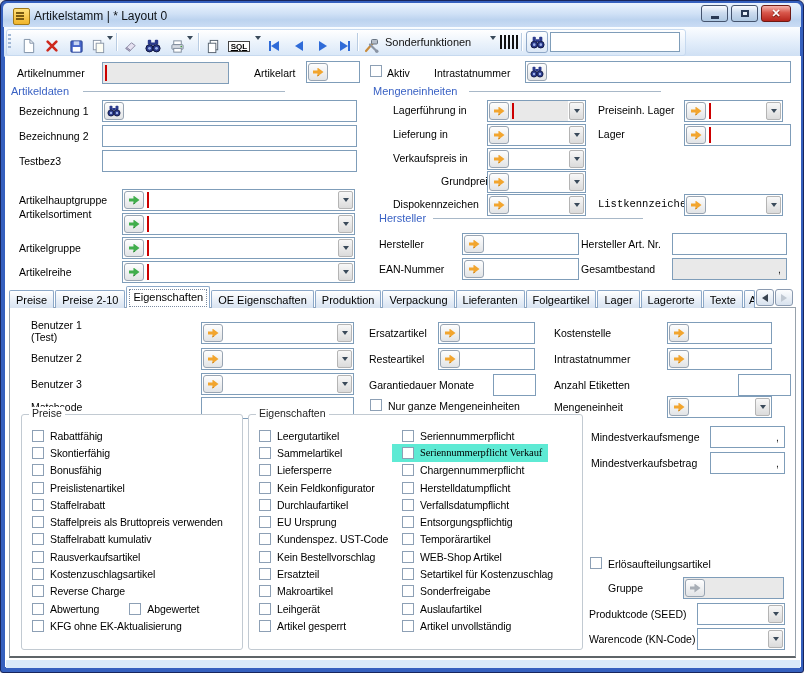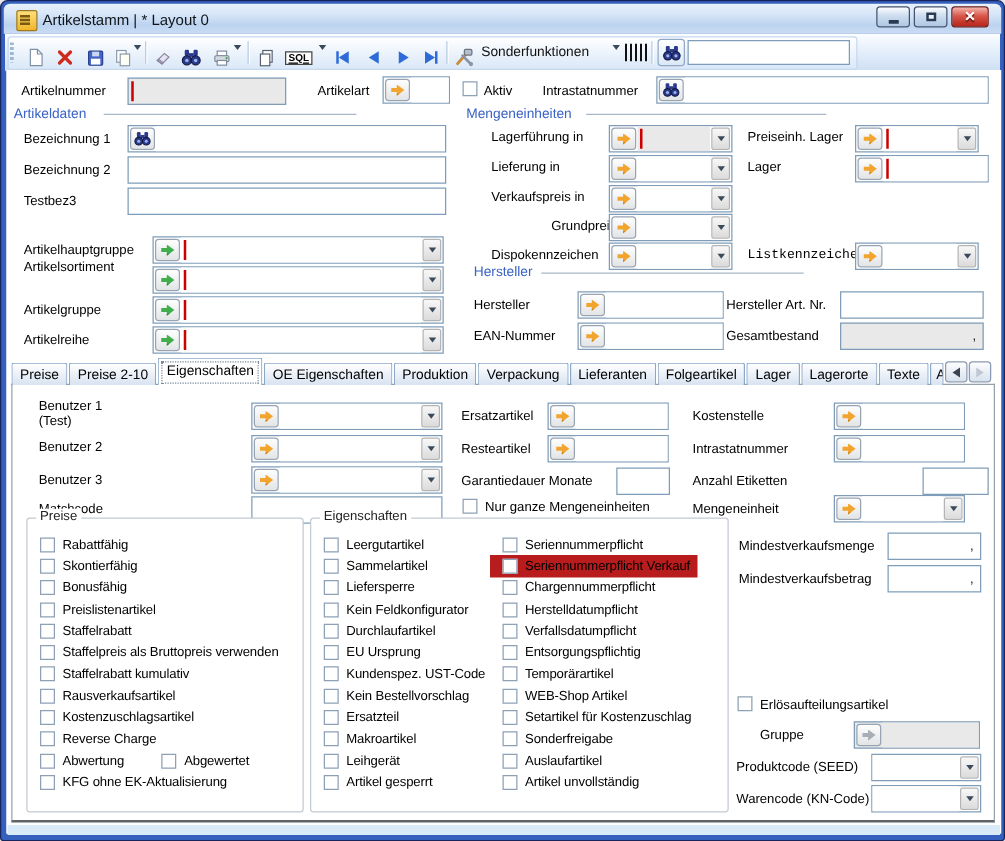--- a/index.html
+++ b/index.html
@@ -76,21 +76,21 @@
   .mini-l{width:0;height:0;border-top:4px solid transparent;border-bottom:4px solid transparent;border-right:6px solid #3A4450;}
   .mini-r{width:0;height:0;border-top:4px solid transparent;border-bottom:4px solid transparent;border-left:6px solid #C0C8D2;}
   .panel{position:absolute;left:8px;top:306px;width:787px;height:351px;background:#fff;border:1px solid #98A2AC;
          border-bottom:2px solid #5E6468;box-sizing:border-box;z-index:1;}
   
   .grp{position:absolute;border:1px solid #C2CAD2;border-radius:3px;background:#fff;box-sizing:border-box;z-index:2;}
   .grp-legend{position:absolute;top:-8px;left:7px;background:#fff;padding:0 3px;font-size:10.5px;color:#222;}
   .cblist{position:absolute;left:0;right:0;top:12px;}
   .cbrow{display:flex;align-items:center;height:17.3px;gap:6px;padding-left:10px;white-space:nowrap;}
   .cbl{font-size:10.5px;color:#000;letter-spacing:-0.1px;}
-  .cbrow.hl{background:#b91c1c;width:fit-content;padding-right:6px;}
+  .cbrow.hl{background:#5eead4;width:fit-content;padding-right:6px;font-family:Liberation Serif, serif;}
   .pre{white-space:pre-line;line-height:12px;}
   svg{display:block;}
 </style>
 </head>
 <body>
 
 <div class="stage">
 
   <div class="titlebar">
     <span class="appicon"></span>

